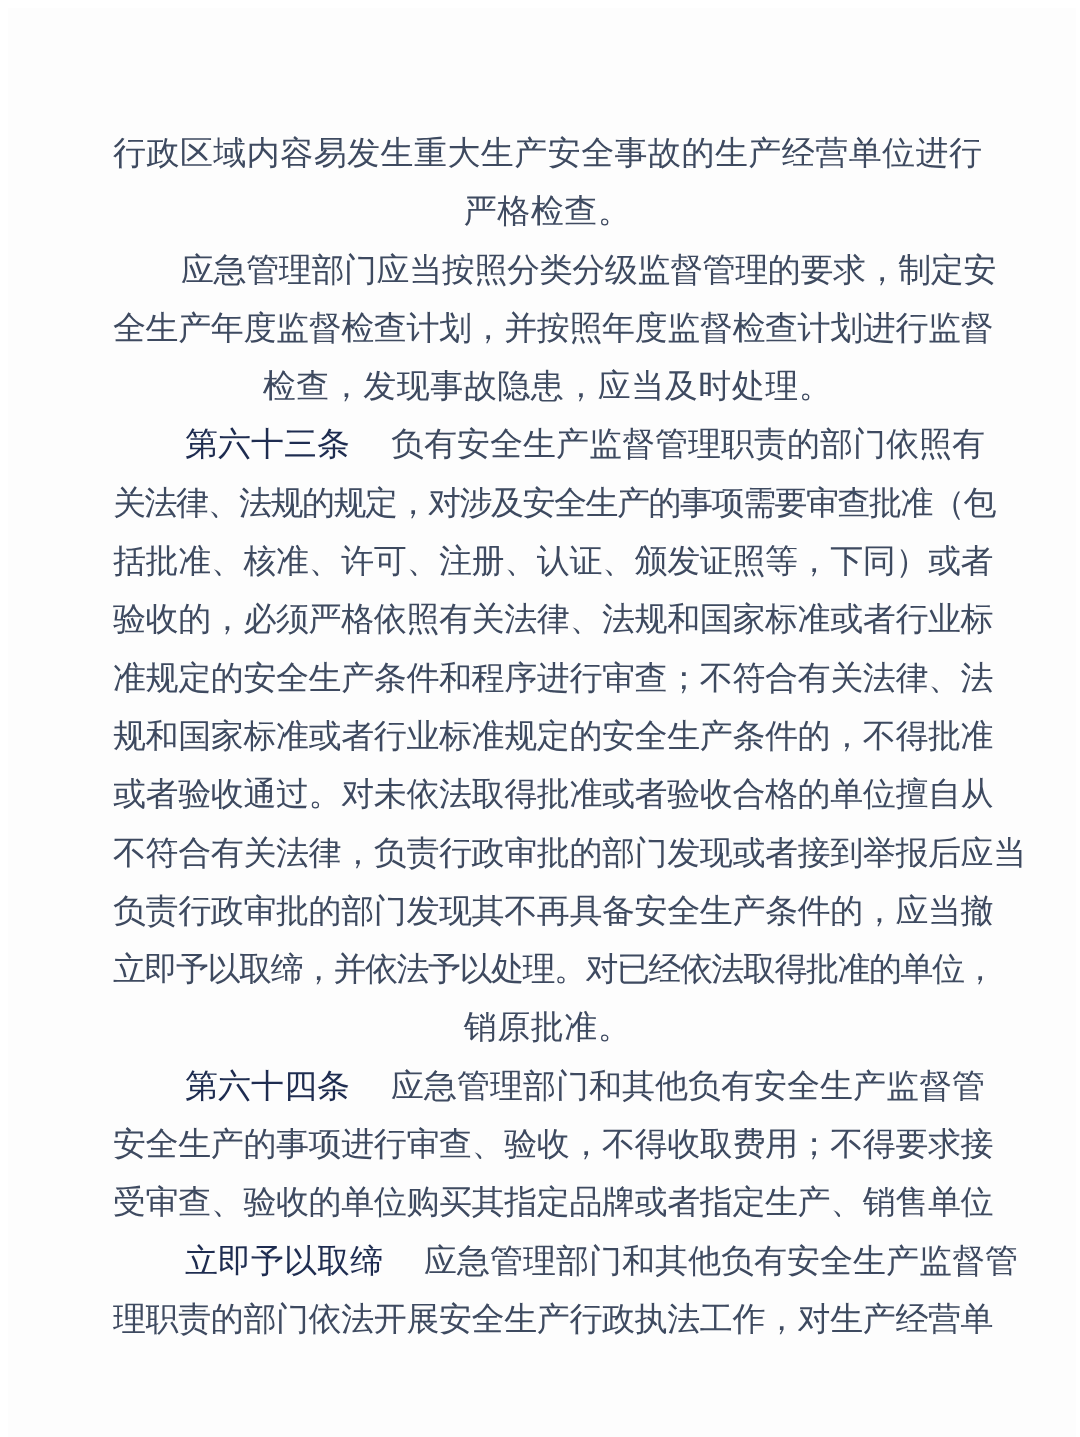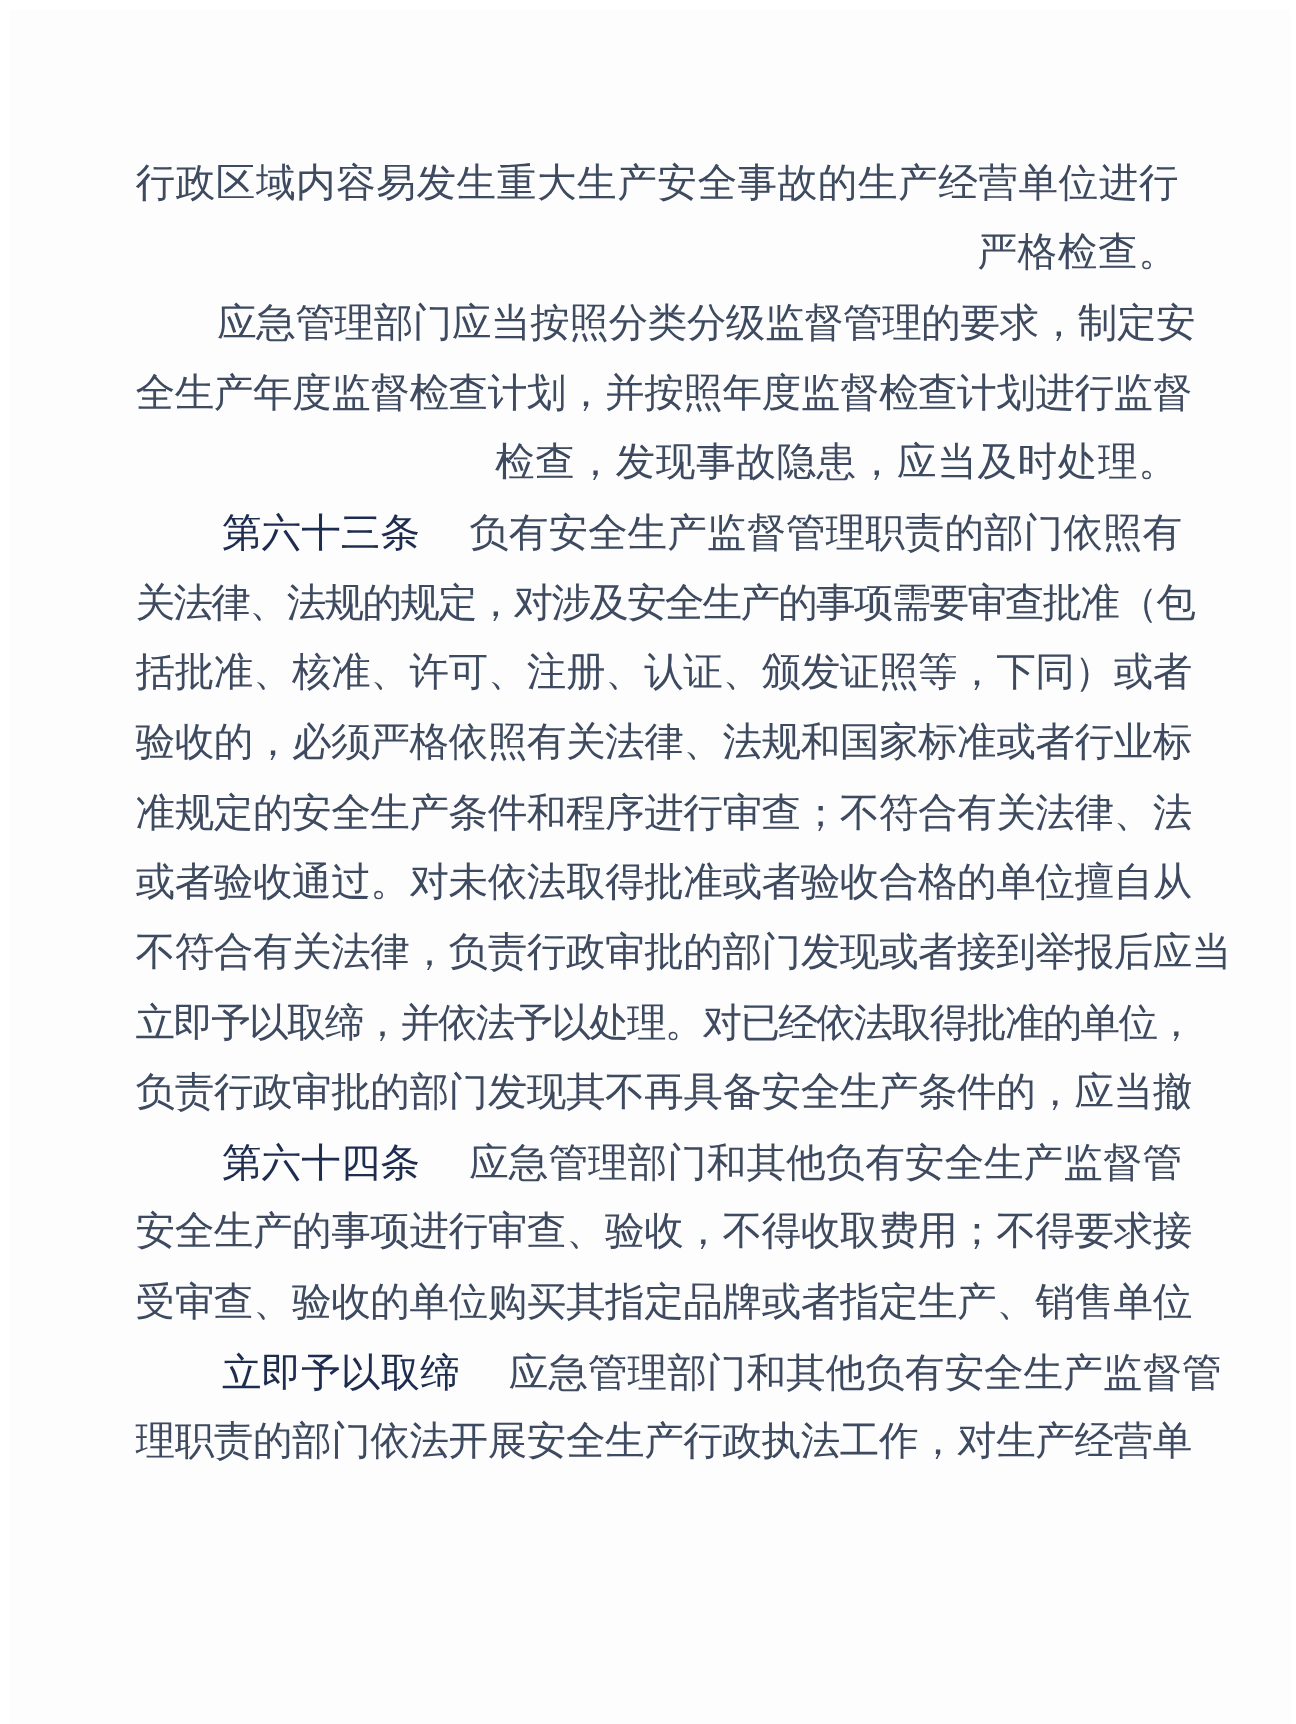--- a/index.html
+++ b/index.html
@@ -22,21 +22,21 @@
     top: 108px;
     left: 97px;
     width: 885px;
   }
   .line {
     font-size: 33px;
     height: 58.3px;
     line-height: 58.3px;
     color: var(--text-color);
     white-space: nowrap;
-    text-align: right;
+    text-align: center;
     letter-spacing: 0.5px;
   }
   .fill {
     text-align: justify;
     text-align-last: justify;
     letter-spacing: 0px;
   }
   .indent { text-indent: 68px; }
   .s27 { letter-spacing: -0.4px; }
   .s28 { letter-spacing: -1.5px; }
@@ -54,23 +54,25 @@
     <div class="line fill">行政区域内容易发生重大生产安全事故的生产经营单位进行</div>
     <div class="line">严格检查。</div>
     <div class="line fill indent s27">应急管理部门应当按照分类分级监督管理的要求，制定安</div>
     <div class="line fill s27">全生产年度监督检查计划，并按照年度监督检查计划进行监督</div>
     <div class="line">检查，发现事故隐患，应当及时处理。</div>
     <div class="line fill indent"><span class="article-num">第六十三条</span><span>　负有安全生产监督管理职责的部门依照有</span></div>
     <div class="line fill s28">关法律、法规的规定，对涉及安全生产的事项需要审查批准（包</div>
     <div class="line fill s27">括批准、核准、许可、注册、认证、颁发证照等，下同）或者</div>
     <div class="line fill s27">验收的，必须严格依照有关法律、法规和国家标准或者行业标</div>
     <div class="line fill s27">准规定的安全生产条件和程序进行审查；不符合有关法律、法</div>
+    <div class="line fill s27">规和国家标准或者行业标准规定的安全生产条件的，不得批准</div>
     <div class="line fill s27">或者验收通过。对未依法取得批准或者验收合格的单位擅自从</div>
     <div class="line fill s27">不符合有关法律，负责行政审批的部门发现或者接到举报后应当</div>
+    <div class="line fill s27">负责行政审批的部门发现其不再具备安全生产条件的，应当撤</div>
     <div class="line fill s28">立即予以取缔，并依法予以处理。对已经依法取得批准的单位，</div>
-    <div class="line fill s27">负责行政审批的部门发现其不再具备安全生产条件的，应当撤</div>
+    <div class="line">销原批准。</div>
     <div class="line fill indent"><span class="article-num">第六十四条</span><span>　应急管理部门和其他负有安全生产监督管</span></div>
     <div class="line fill s27">安全生产的事项进行审查、验收，不得收取费用；不得要求接</div>
     <div class="line fill s27">受审查、验收的单位购买其指定品牌或者指定生产、销售单位</div>
     <div class="line fill indent"><span class="article-num">立即予以取缔</span><span>　应急管理部门和其他负有安全生产监督管</span></div>
     <div class="line fill s27">理职责的部门依法开展安全生产行政执法工作，对生产经营单</div>
   </div>
 </div>
 
 </body></html>

